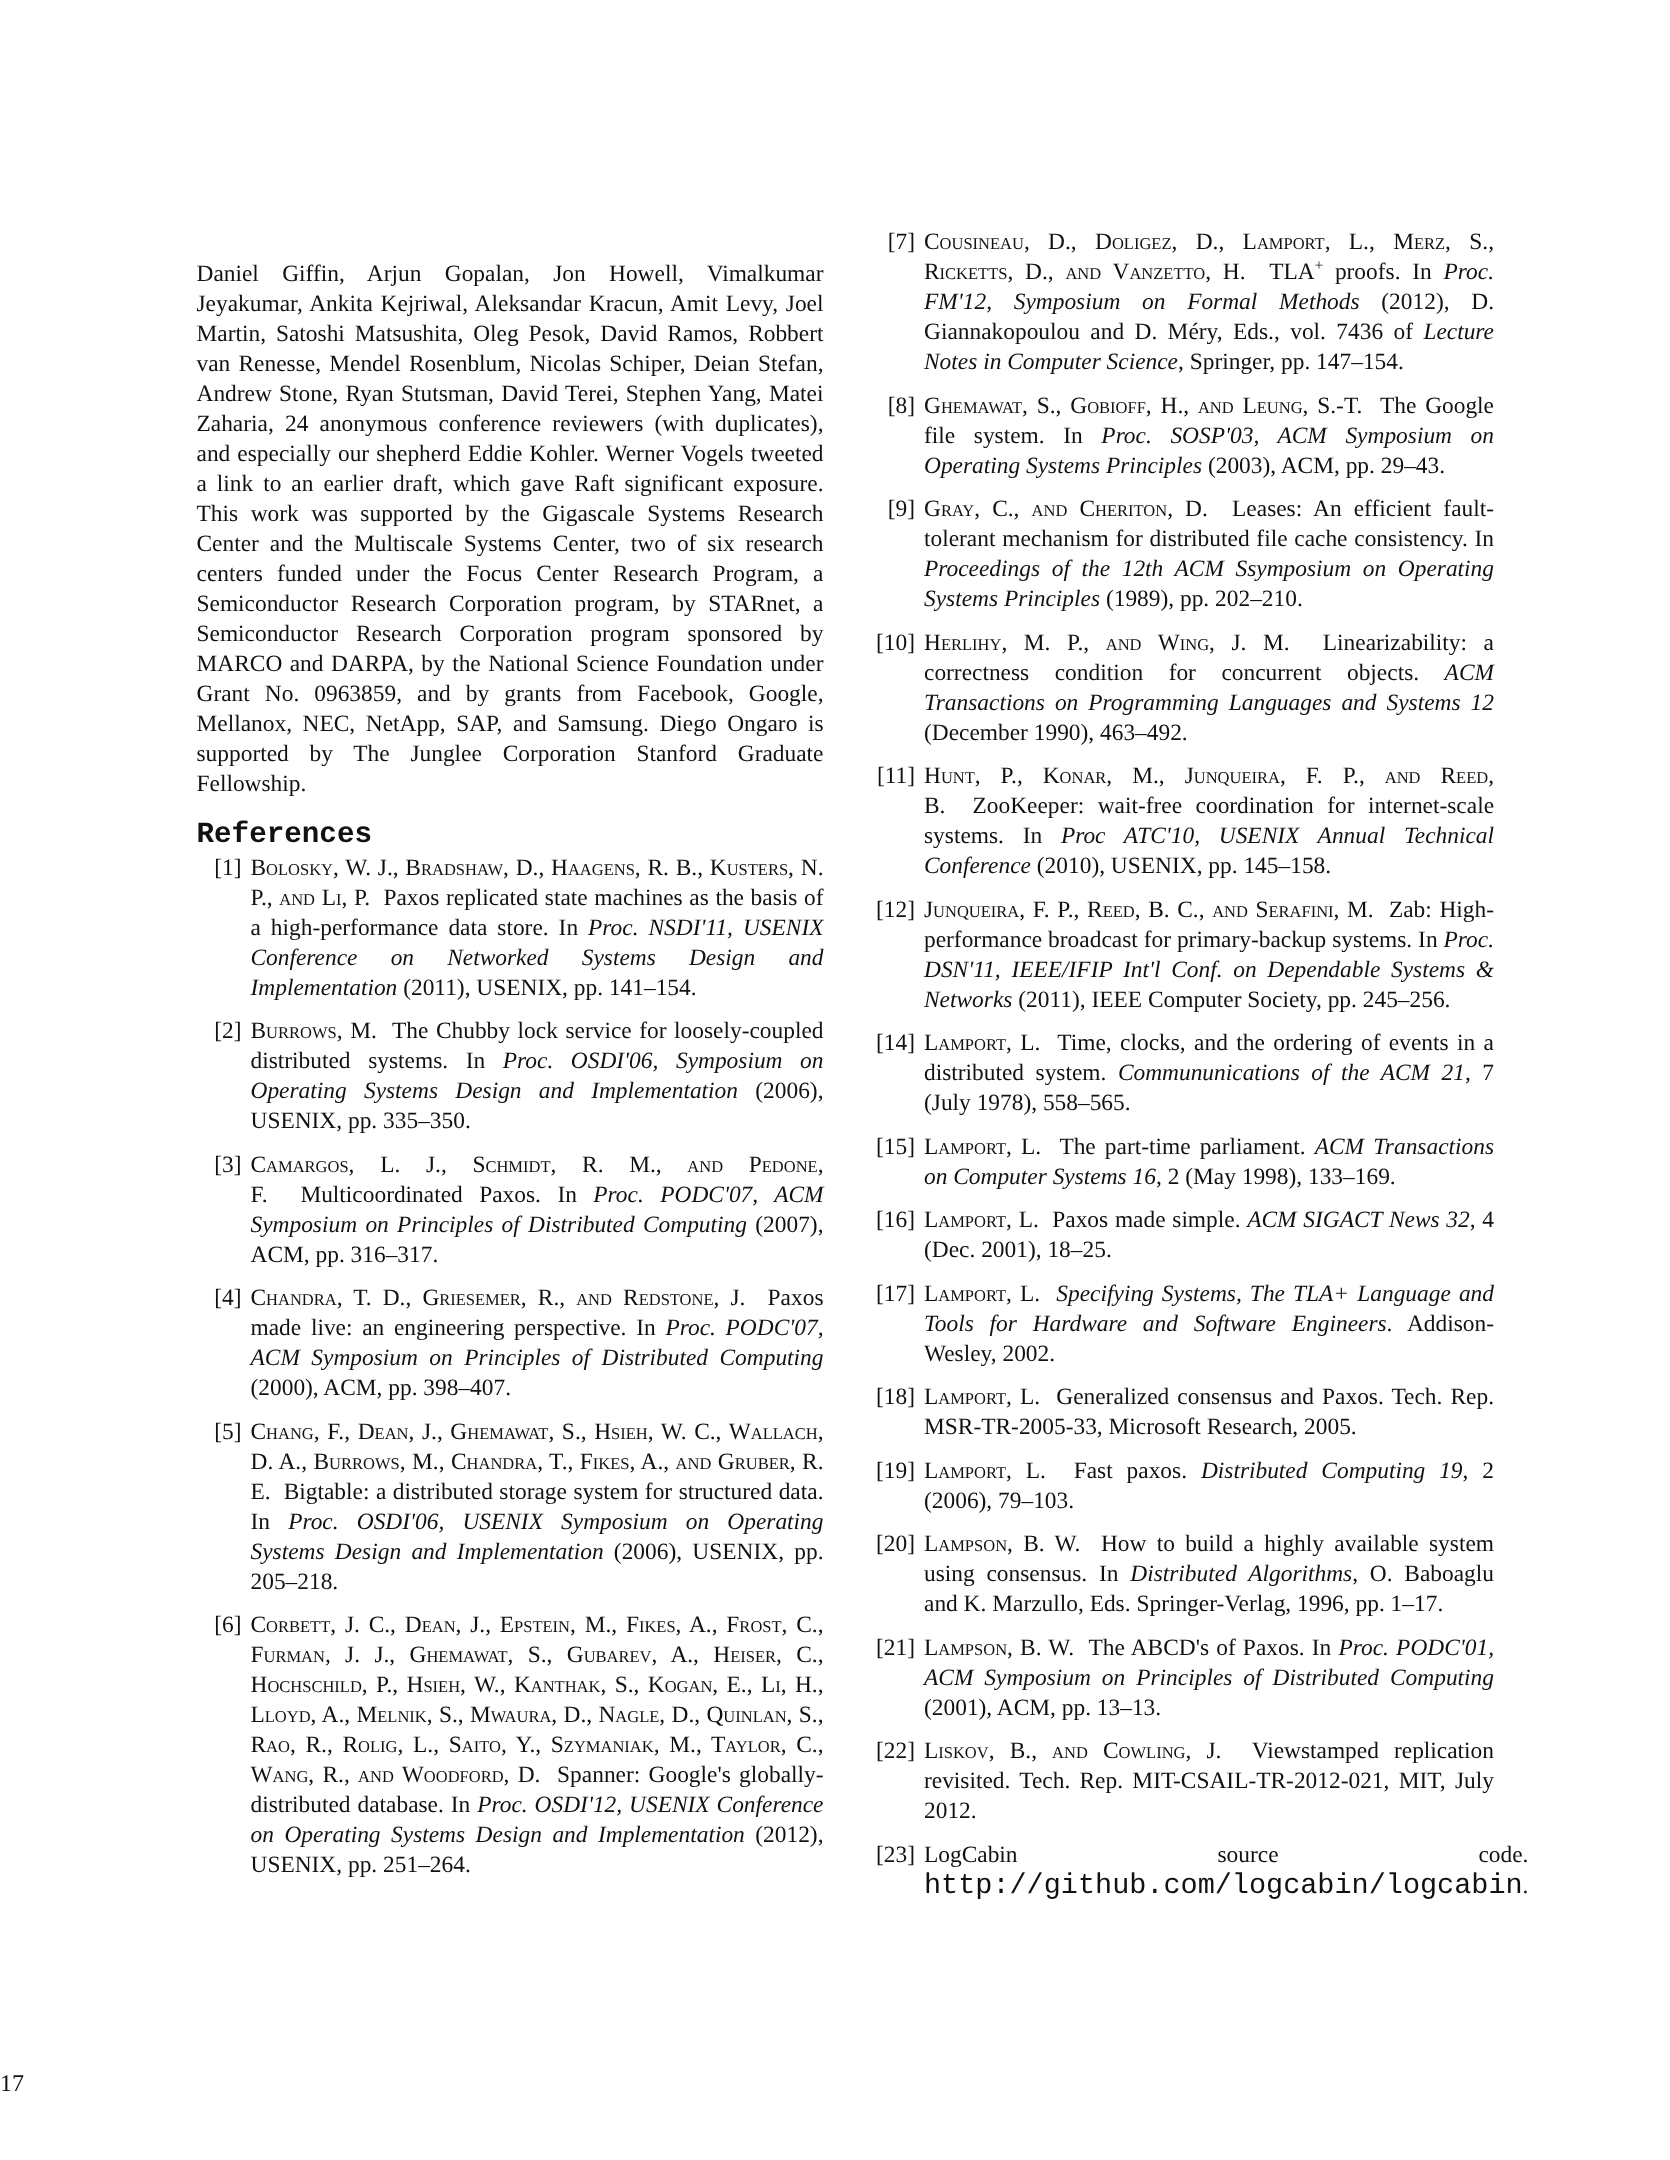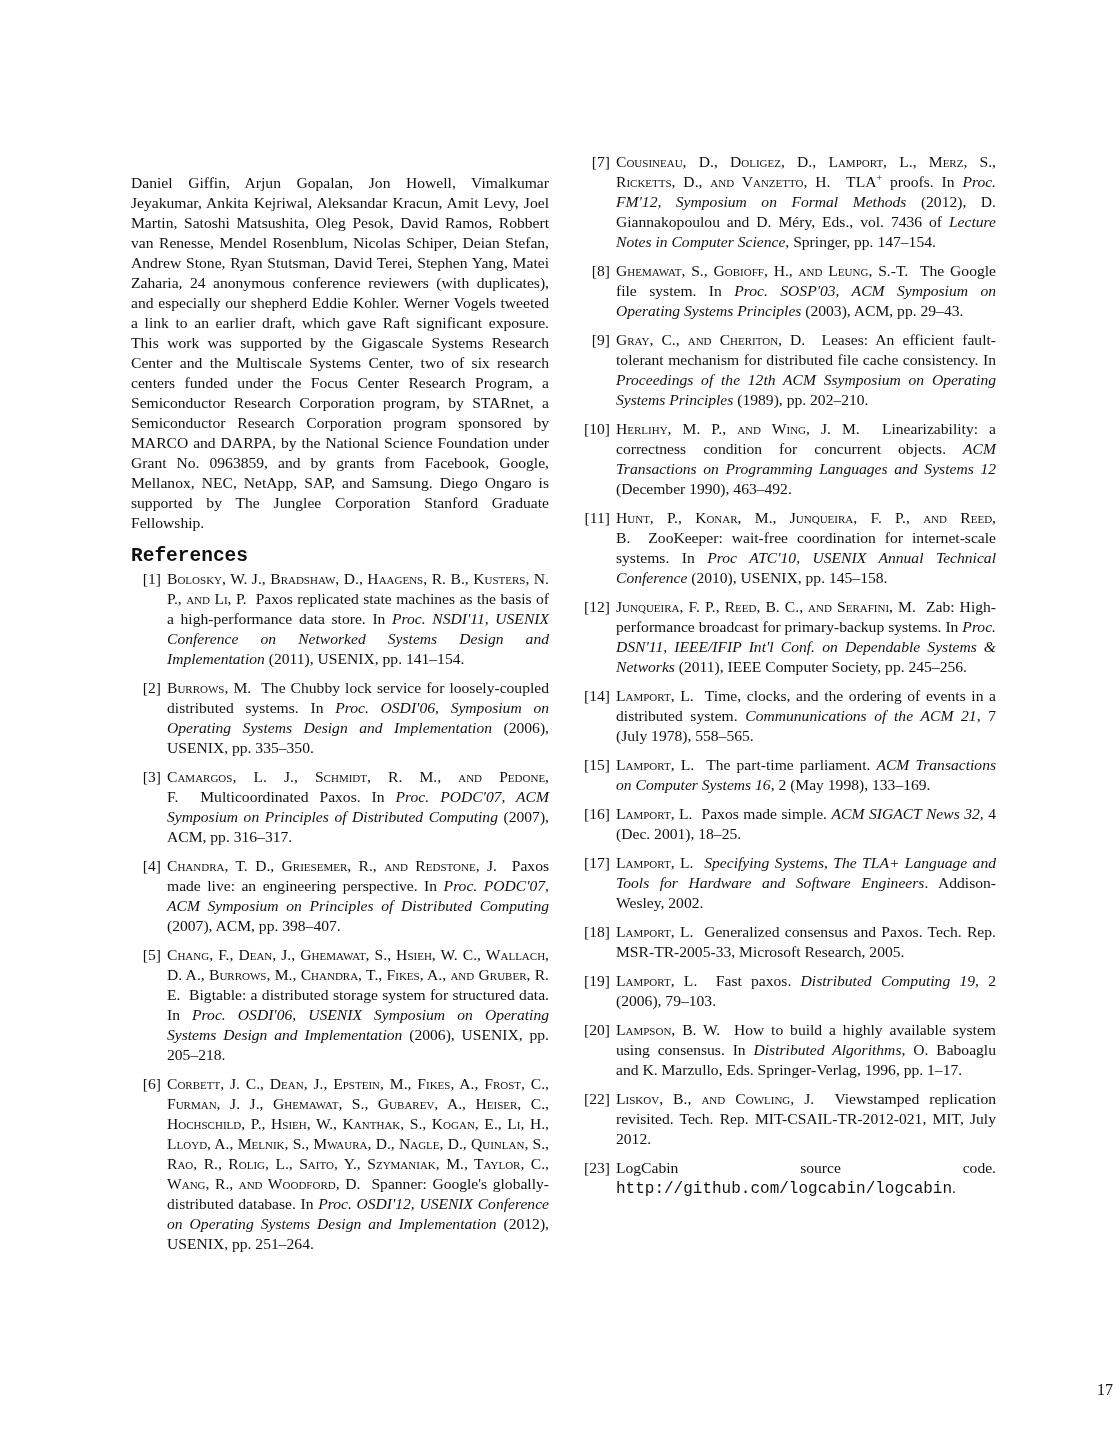--- a/index.html
+++ b/index.html
@@ -10,23 +10,23 @@
   .col-right { left: 580px; width: 416px; }
   .para { text-align: justify; hyphens: auto; margin: 0; }
   .heading { font-size: 19.5px; font-weight: bold; margin: 12px 0 2px 0; line-height: 22px; font-family: Liberation Mono, monospace; }
   .ref { display: flex; margin-bottom: 9px; text-align: justify; }
   .ref-num { flex: 0 0 auto; width: 36px; text-align: right; padding-right: 6px; box-sizing: border-box; }
   .col-right .ref-num { width: 36px; }
   .col-left .ref-num { width: 36px; }
   .ref-body { flex: 1 1 auto; }
   .sc { font-variant: small-caps; }
   .it { font-style: italic; }
-  .mono { font-family: "Liberation Mono", "DejaVu Sans Mono", monospace; font-size: 16px; }
+  .mono { font-family: "Liberation Mono", "DejaVu Sans Mono", monospace; font-size: 19px; }
   sup { font-size: 10px; line-height: 0; }
-  .page-number { position: absolute; top: 1381px; left: 0; width: 1113px; text-align: right;
+  .page-number { position: absolute; top: 1381px; left: 0; width: 1113px; text-align: left;
                  font-size: 16px; }
 </style>
 </head>
 <body>
 
 <div class="col col-left">
   <p class="para">Daniel Giffin, Arjun Gopalan, Jon Howell, Vimalkumar Jeyakumar, Ankita Kejriwal, Aleksandar Kracun, Amit Levy, Joel Martin, Satoshi Matsushita, Oleg Pesok, David Ramos, Robbert van Renesse, Mendel Rosenblum, Nicolas Schiper, Deian Stefan, Andrew Stone, Ryan Stutsman, David Terei, Stephen Yang, Matei Zaharia, 24 anonymous conference reviewers (with duplicates), and especially our shepherd Eddie Kohler. Werner Vogels tweeted a link to an earlier draft, which gave Raft significant exposure. This work was supported by the Gigascale Systems Research Center and the Multiscale Systems Center, two of six research centers funded under the Focus Center Research Program, a Semiconductor Research Corporation program, by STARnet, a Semiconductor Research Corporation program sponsored by MARCO and DARPA, by the National Science Foundation under Grant No. 0963859, and by grants from Facebook, Google, Mellanox, NEC, NetApp, SAP, and Samsung. Diego Ongaro is supported by The Junglee Corporation Stanford Graduate Fellowship.</p>
   <div class="heading">References</div>
   <div id="refs-left">
       <div class="ref">
@@ -36,21 +36,21 @@
       <div class="ref">
         <span class="ref-num">[2]</span>
         <span class="ref-body"><span class="sc">Burrows, M.</span>&nbsp;&nbsp;<span>The Chubby lock service for loosely-coupled distributed systems. In </span><span class="it">Proc. OSDI'06, Symposium on Operating Systems Design and Implementation</span><span> (2006), USENIX, pp. 335–350.</span></span>
       </div>
       <div class="ref">
         <span class="ref-num">[3]</span>
         <span class="ref-body"><span class="sc">Camargos, L. J., Schmidt, R. M., and Pedone, F.</span>&nbsp;&nbsp;<span>Multicoordinated Paxos. In </span><span class="it">Proc. PODC'07, ACM Symposium on Principles of Distributed Computing</span><span> (2007), ACM, pp. 316–317.</span></span>
       </div>
       <div class="ref">
         <span class="ref-num">[4]</span>
-        <span class="ref-body"><span class="sc">Chandra, T. D., Griesemer, R., and Redstone, J.</span>&nbsp;&nbsp;<span>Paxos made live: an engineering perspective. In </span><span class="it">Proc. PODC'07, ACM Symposium on Principles of Distributed Computing</span><span> (2007), ACM, pp. 398–407.</span></span>
+        <span class="ref-body"><span class="sc">Chandra, T. D., Griesemer, R., and Redstone, J.</span>&nbsp;&nbsp;<span>Paxos made live: an engineering perspective. In </span><span class="it">Proc. PODC'07, ACM Symposium on Principles of Distributed Computing</span><span> (2000), ACM, pp. 398–407.</span></span>
       </div>
       <div class="ref">
         <span class="ref-num">[5]</span>
         <span class="ref-body"><span class="sc">Chang, F., Dean, J., Ghemawat, S., Hsieh, W. C., Wallach, D. A., Burrows, M., Chandra, T., Fikes, A., and Gruber, R. E.</span>&nbsp;&nbsp;<span>Bigtable: a distributed storage system for structured data. In </span><span class="it">Proc. OSDI'06, USENIX Symposium on Operating Systems Design and Implementation</span><span> (2006), USENIX, pp. 205–218.</span></span>
       </div>
       <div class="ref">
         <span class="ref-num">[6]</span>
         <span class="ref-body"><span class="sc">Corbett, J. C., Dean, J., Epstein, M., Fikes, A., Frost, C., Furman, J. J., Ghemawat, S., Gubarev, A., Heiser, C., Hochschild, P., Hsieh, W., Kanthak, S., Kogan, E., Li, H., Lloyd, A., Melnik, S., Mwaura, D., Nagle, D., Quinlan, S., Rao, R., Rolig, L., Saito, Y., Szymaniak, M., Taylor, C., Wang, R., and Woodford, D.</span>&nbsp;&nbsp;<span>Spanner: Google's globally-distributed database. In </span><span class="it">Proc. OSDI'12, USENIX Conference on Operating Systems Design and Implementation</span><span> (2012), USENIX, pp. 251–264.</span></span>
       </div>
     </div>
@@ -104,20 +104,24 @@
       </div>
       <div class="ref">
         <span class="ref-num">[19]</span>
         <span class="ref-body"><span class="sc">Lamport, L.</span>&nbsp;&nbsp;<span>Fast paxos. </span><span class="it">Distributed Computing 19</span><span>, 2 (2006), 79–103.</span></span>
       </div>
       <div class="ref">
         <span class="ref-num">[20]</span>
         <span class="ref-body"><span class="sc">Lampson, B. W.</span>&nbsp;&nbsp;<span>How to build a highly available system using consensus. In </span><span class="it">Distributed Algorithms</span><span>, O. Baboaglu and K. Marzullo, Eds. Springer-Verlag, 1996, pp. 1–17.</span></span>
       </div>
       <div class="ref">
+        <span class="ref-num">[21]</span>
+        <span class="ref-body"><span class="sc">Lampson, B. W.</span>&nbsp;&nbsp;<span>The ABCD's of Paxos. In </span><span class="it">Proc. PODC'01, ACM Symposium on Principles of Distributed Computing</span><span> (2001), ACM, pp. 13–13.</span></span>
+      </div>
+      <div class="ref">
         <span class="ref-num">[22]</span>
         <span class="ref-body"><span class="sc">Liskov, B., and Cowling, J.</span>&nbsp;&nbsp;<span>Viewstamped replication revisited. Tech. Rep. MIT-CSAIL-TR-2012-021, MIT, July 2012.</span></span>
       </div>
       <div class="ref">
         <span class="ref-num">[23]</span>
         <span class="ref-body"><span>LogCabin source code. </span><span class="mono">http://github.com/logcabin/logcabin</span><span>.</span></span>
       </div>
     </div>
 </div>
 

